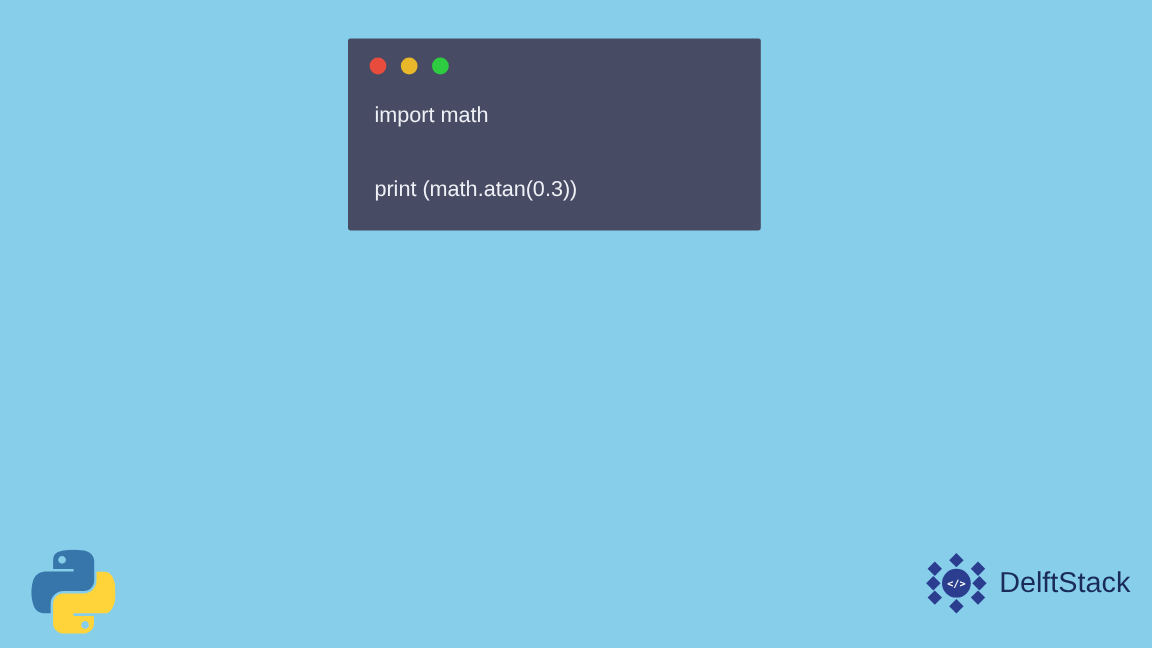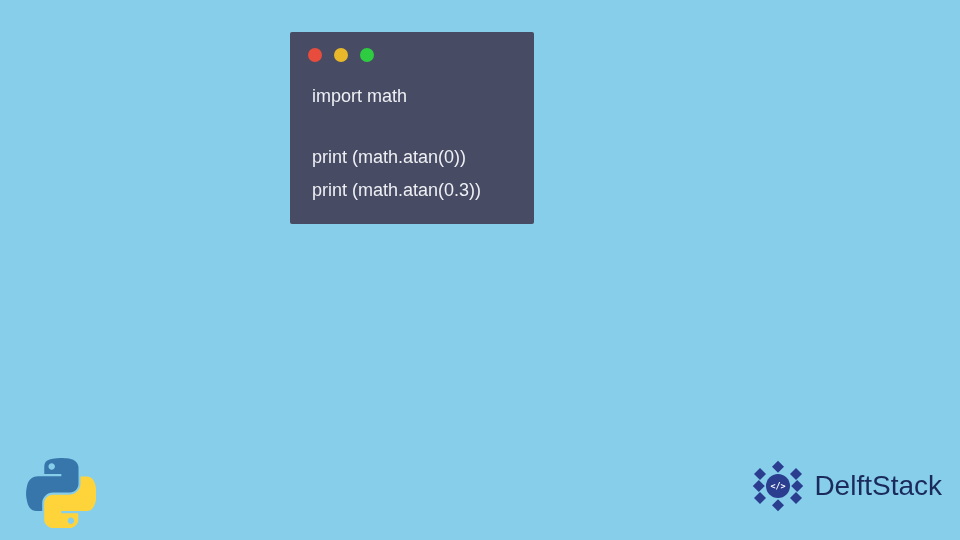--- a/index.html
+++ b/index.html
@@ -8,21 +8,21 @@
       height: 540px;
       background: #87ceeb;
       font-family: -apple-system, BlinkMacSystemFont, "Segoe UI", sans-serif;
       position: relative;
       overflow: hidden;
     }
     .code-window {
       position: absolute;
       top: 32px;
       left: 290px;
-      width: 244px;
+      width: 344px;
       background: #474b63;
       border-radius: 2px;
       padding: 0 0 18px 0;
     }
     .titlebar {
       display: flex;
       gap: 12px;
       padding: 16px 18px 10px 18px;
     }
     .dot {
@@ -51,42 +51,41 @@
     }
     .brand {
       position: absolute;
       right: 18px;
       bottom: 24px;
       display: flex;
       align-items: center;
       gap: 6px;
     }
     .brand-text {
-      font-size: 28px;
+      font-size: 24px;
       color: #1a2a5a;
       font-weight: 400;
     }
     .brand-icon {
       width: 60px;
       height: 60px;
     }
   </style>
 </head>
 <body>
 
 <div class="code-window">
   <div class="titlebar">
     <span class="dot dot-red"></span>
     <span class="dot dot-yellow"></span>
     <span class="dot dot-green"></span>
   </div>
   <div class="code-body">
     <div class="code-line">import math</div>
     <div class="blank-line"></div>
-    <div class="code-line">print (math.atan(0))</div>
     <div class="code-line">print (math.atan(0.3))</div>
   </div>
 </div>
 
 <div class="python-logo">
   <svg viewBox="0 0 110 110" width="70" height="70">
     <path fill="#3776ab" d="M54.9 0.1c-4.6 0-9 0.4-12.8 1.1-11.3 2-13.4 6.2-13.4 13.9v10.2h26.8v3.4H18.8c-7.8 0-14.6 4.7-16.8 13.6-2.5 10.2-2.6 16.6 0 27.3 1.9 7.9 6.5 13.6 14.3 13.6h9.2V70.9c0-8.8 7.6-16.6 16.8-16.6h26.8c7.5 0 13.4-6.2 13.4-13.7V15.1c0-7.3-6.2-12.8-13.4-14C62.3 0.3 59.5 0.1 54.9 0.1zM40.4 8.3c2.8 0 5.1 2.3 5.1 5.1 0 2.8-2.3 5.1-5.1 5.1-2.8 0-5.1-2.3-5.1-5.1 0-2.8 2.3-5.1 5.1-5.1z"></path>
     <path fill="#ffd43b" d="M85.6 28.7v11.9c0 9.2-7.8 17-16.8 17H42c-7.4 0-13.4 6.3-13.4 13.7v25.7c0 7.3 6.4 11.6 13.4 13.7 8.5 2.5 16.6 2.9 26.8 0 6.8-2 13.4-5.9 13.4-13.7V86.8H55.4v-3.4h40.2c7.8 0 10.7-5.4 13.4-13.6 2.8-8.4 2.7-16.5 0-27.3-1.9-7.8-5.6-13.6-13.4-13.6H85.6zM70.6 93.6c2.8 0 5.1 2.3 5.1 5.1 0 2.8-2.3 5.1-5.1 5.1-2.8 0-5.1-2.3-5.1-5.1 0-2.8 2.3-5.1 5.1-5.1z"></path>
   </svg>
 </div>

